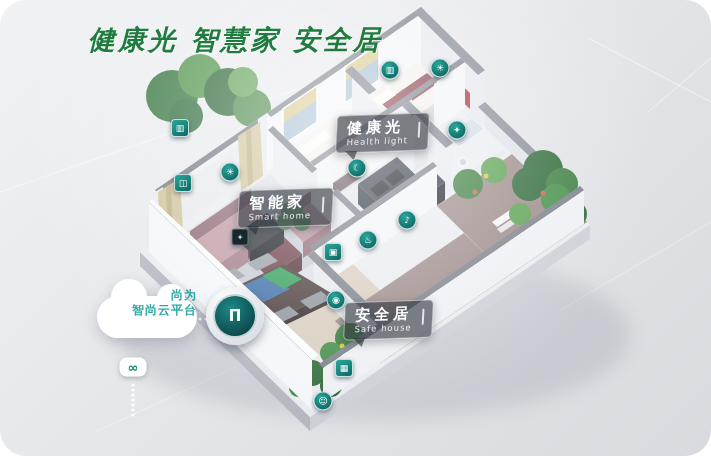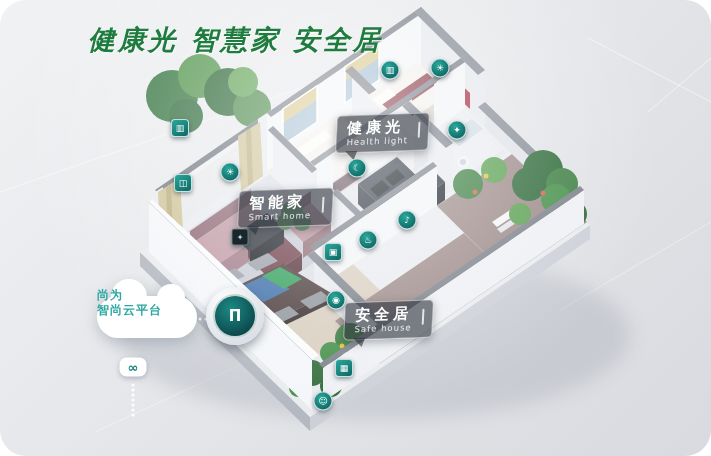--- a/index.html
+++ b/index.html
@@ -37,21 +37,21 @@
   .bubble .bar{position:absolute;right:8px;top:8px;width:2px;height:16px;background:rgba(255,255,255,.8);border-radius:1px;}
 
   .cloud{
     position:absolute;left:97px;top:296px;width:100px;height:42px;
     background:#fff;border-radius:22px;
     filter:drop-shadow(0 5px 7px rgba(110,120,140,.35));
   }
   .cloud::before{content:"";position:absolute;left:14px;top:-17px;width:36px;height:36px;border-radius:50%;background:#fff;}
   .cloud::after{content:"";position:absolute;right:12px;top:-12px;width:28px;height:28px;border-radius:50%;background:#fff;}
   .cloud-text{
-    position:absolute;left:0;top:-8px;width:100%;text-align:left;z-index:2;
+    position:absolute;left:0;top:-8px;width:100%;text-align:right;z-index:2;
     color:var(--cloudtext,#2aa7a2);font-weight:bold;font-size:12px;line-height:15px;letter-spacing:1px;
   }
   .link-badge{
     position:absolute;left:133px;top:367px;transform:translate(-50%,-50%);
     width:27px;height:19px;background:#fff;border-radius:7px;
     color:var(--teal,#16837c);font-size:13px;font-weight:bold;
     display:flex;align-items:center;justify-content:center;
     box-shadow:0 2px 5px rgba(100,110,130,.4);
   }
 

